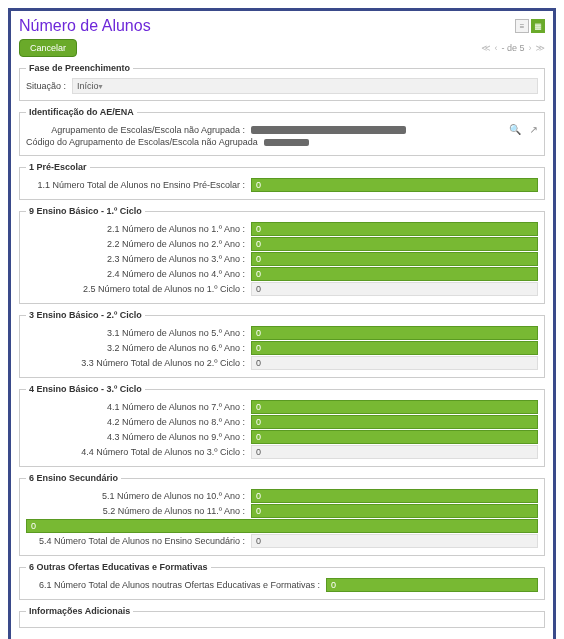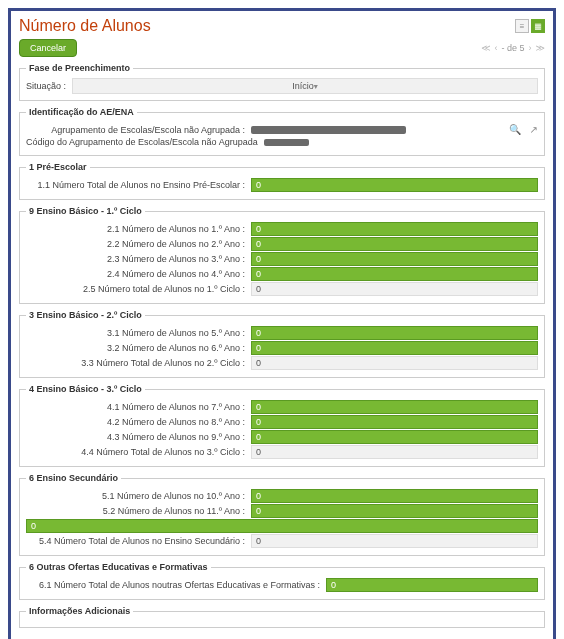--- a/index.html
+++ b/index.html
@@ -17,21 +17,21 @@
   }
   .header-row {
     display: flex;
     align-items: center;
     justify-content: space-between;
     margin-bottom: 4px;
   }
   h1 {
     font-size: 16px;
     font-weight: normal;
-    color: #c2410c;
+    color: #6d28d9;
   }
   .view-toggles { display:flex; gap:2px; align-items:center; }
   .vt {
     width:14px; height:14px; border:1px solid #bbb;
     display:flex; align-items:center; justify-content:center;
     font-size:8px; color:#888; background:#f3f3f3;
   }
   .vt.active { background:#6aaa2a; color:#fff; border-color:#6aaa2a; }
   .toolbar-row {
     display:flex; align-items:center; justify-content:space-between;
@@ -74,21 +74,21 @@
     padding:1px 4px; width:100%; font-size:9px;
     border:1px solid #ddd;
   }
   .situacao-row {
     display:flex; align-items:center; gap:6px;
   }
   .situacao-row .sl { color:#444; font-size:9px;text-align:right; }
   .sel {
     flex:1; background:#f1f1f1; border:1px solid #ddd;
     padding:2px 4px; font-size:9px; color:#555;
-    display:flex; justify-content:center; align-items:center;
+    display:flex; justify-content:flex-start; align-items:center;
   }
   .sel .chev { color:#888; font-size:8px; }
   .ident-row { display:flex; align-items:center; margin:2px 0; }
   .ident-row .lbl { width:225px; }
   .redact { background:#6a6a6a; height:8px; border-radius:2px; display:inline-block; }
   .redact.long { width:155px; }
   .redact.short { width:45px; height:7px; }
   .ident-icons { margin-left:auto; display:flex; gap:8px; color:#888; font-size:10px;}
 </style>
 </head>

